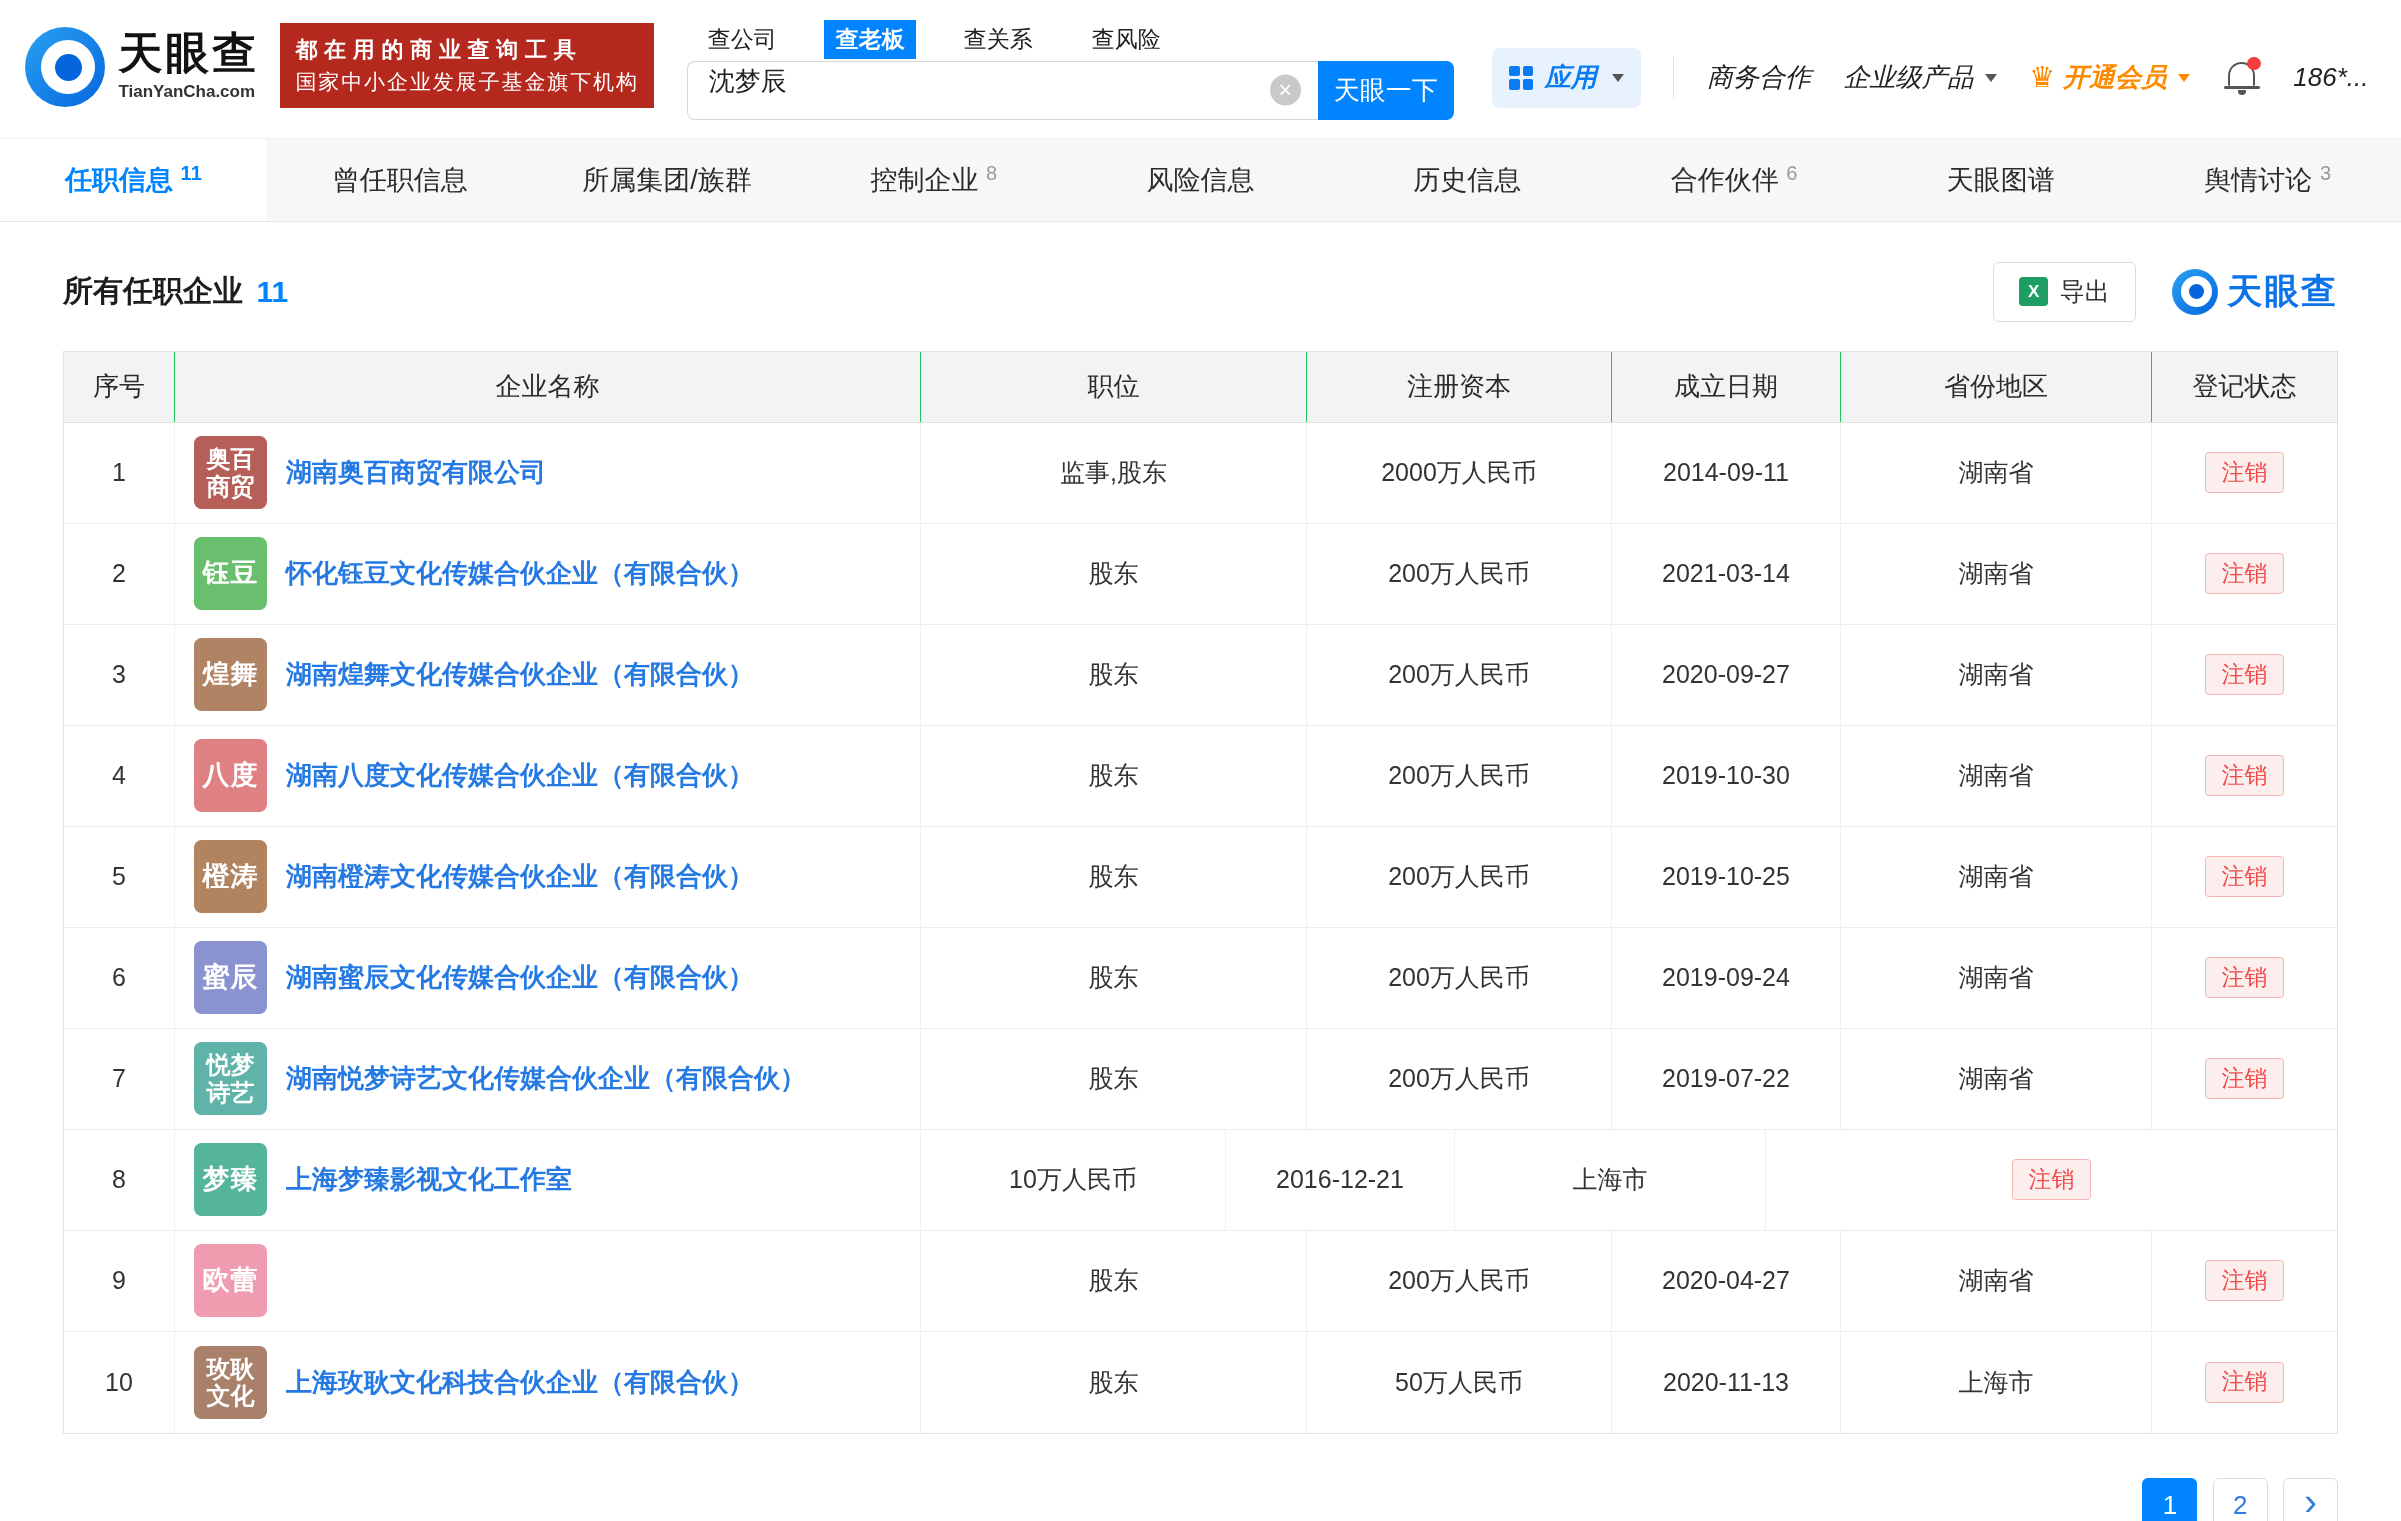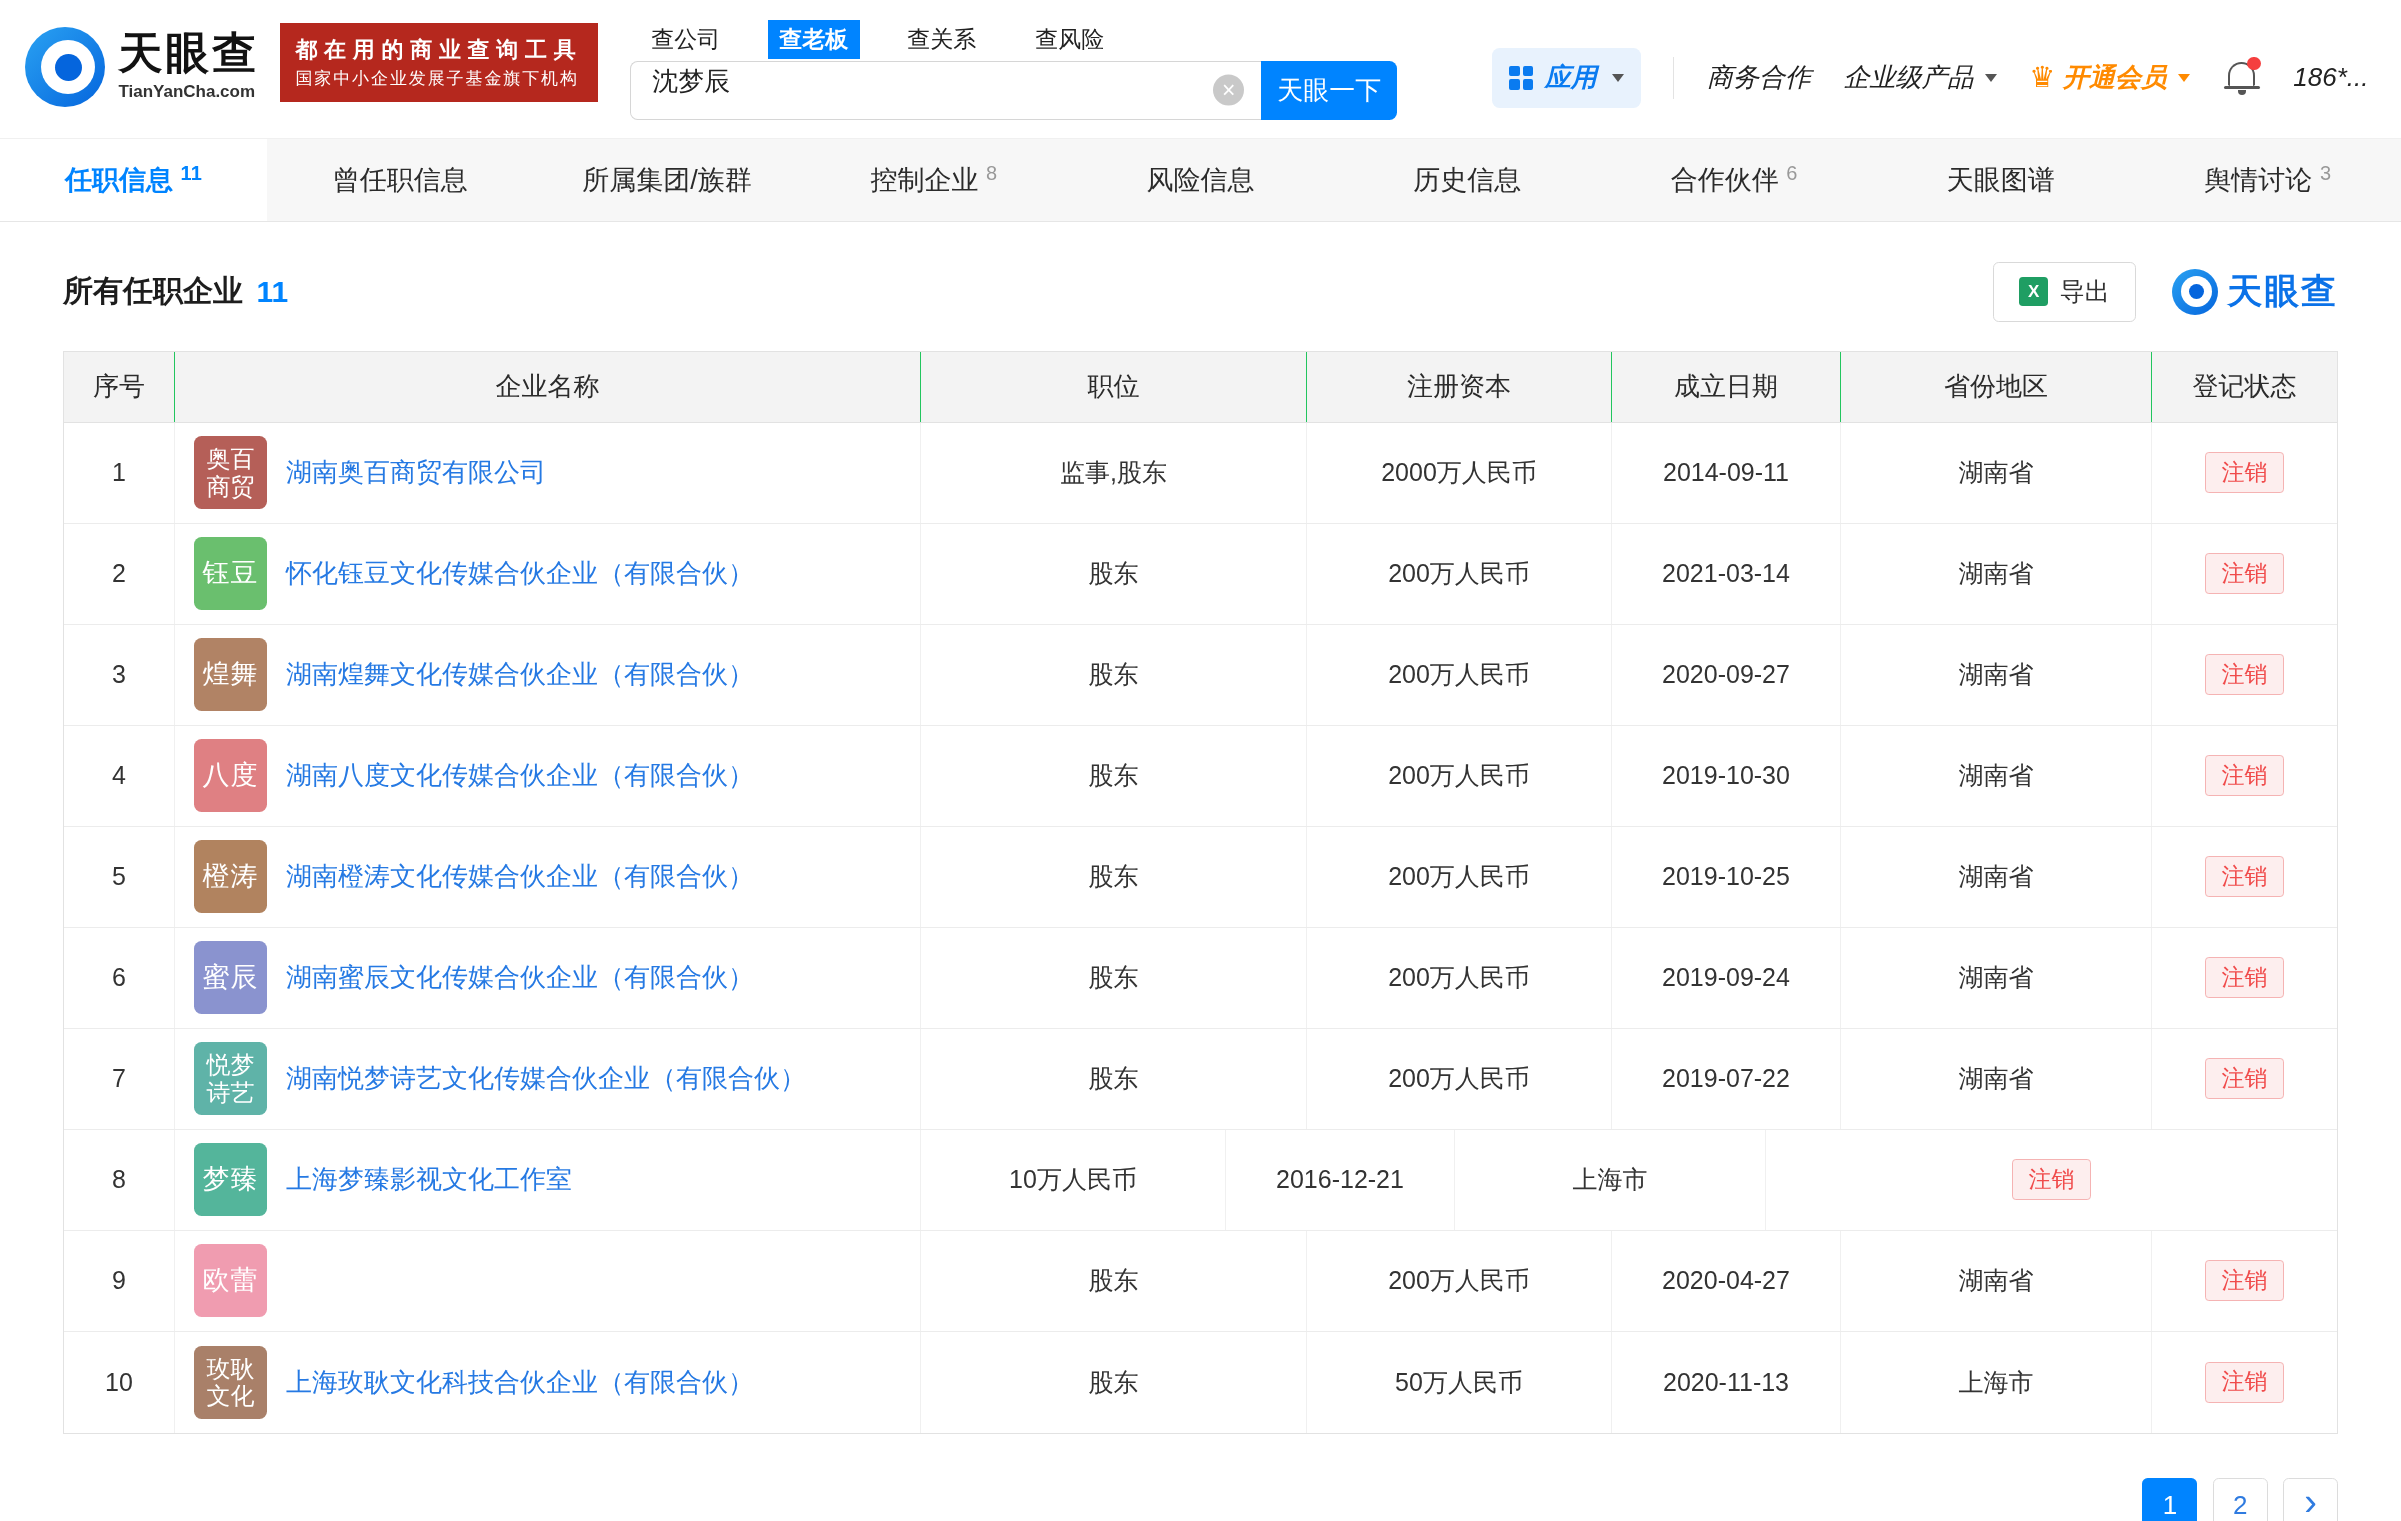--- a/index.html
+++ b/index.html
@@ -17,21 +17,21 @@
   .logo { display:flex; align-items:center; gap:13.4px; margin-top:7.6px; }
   .logo-eye { width:80px; height:80px; border-radius:50%;
     background:linear-gradient(135deg,#2aa2f2,#0565dd); position:relative; overflow:hidden; flex-shrink:0; }
   .logo-eye::before { content:''; position:absolute; width:54px; height:54px; background:#fff; border-radius:50%; top:13.4px; left:16.3px; }
   .logo-eye::after  { content:''; position:absolute; width:27px; height:27px; background:#0565dd; border-radius:50%; top:27px; left:30px; }
   .logo-cn { font-size:44px; font-weight:bold; color:#121212; letter-spacing:2.9px; line-height:1; }
   .logo-en { font-size:17px; color:#333; margin-top:6.7px; font-weight:bold; }
 
   .promo { background:#b5281e; color:#fff; padding:10.5px 15.3px; margin-left:21px; margin-top:3.8px; }
   .promo-l1 { font-size:22px; letter-spacing:6.7px; font-weight:bold; line-height:1.5; }
-  .promo-l2 { font-size:17px; letter-spacing:1.9px; line-height:1.5; }
+  .promo-l2 { font-size:21px; letter-spacing:1.9px; line-height:1.5; }
 
   .search-area { margin-left:32.5px; display:flex; flex-direction:column; }
   .search-tabs { display:flex; gap:36px; align-items:flex-end; height:40px; margin-bottom:1.9px; padding-left:9.6px; }
   .search-tab { font-size:23px; color:#222; padding:3.8px 11.5px; }
   .search-tab.active { background:#0084ff; color:#fff; font-weight:bold; }
   .search-box { display:flex; align-items:center; }
   .search-input-wrap { position:relative; }
   #search-input { width:631px; height:59px; border:1.9px solid #d6d6d6; border-right:none;
     border-radius:7.6px 0 0 7.6px; font-size:26px; padding:0 67px 17px 21px; outline:none; color:#222; font-family:inherit; }
   .clear-icon { position:absolute; right:17px; top:50%; transform:translateY(-50%);
@@ -92,21 +92,21 @@
   .td { display:flex; align-items:center; justify-content:center; font-size:25px; color:#333;
     height:100%; border-left:1px solid #f0f0f0; }
   .th.col0, .td.col0 { border-left:none; }
   .col0 { width:110px; }
   .col1 { width:746px; }
   .col2 { width:386px; }
   .col3 { width:305px; }
   .col4 { width:229px; }
   .col5 { width:311px; }
   .col6 { flex:1; }
-  .name-cell { justify-content:flex-start; padding:0 19px; gap:19px; }
+  .name-cell { justify-content:flex-start; padding:0 19px; gap:19px;font-weight:bold; }
   .co-icon { width:73px; height:73px; border-radius:7.6px; color:#fff; display:flex; flex-direction:column;
     align-items:center; justify-content:center; font-size:27px; line-height:1.15; flex-shrink:0; letter-spacing:1px; }
   .co-icon.two { font-size:24px; letter-spacing:0; }
   .co-link { color:#2579e3; font-size:26px; text-decoration:none; }
   .status-badge { font-size:23px; padding:5.7px 15.3px; border-radius:3.8px; border:1px solid; line-height:1.2; }
 
   
   .pagination { display:flex; justify-content:flex-end; gap:15.3px; margin:44px 63px 67px; }
   .page { min-width:55px; height:55px; border-radius:5.7px; display:flex; align-items:center; justify-content:center;
     font-size:26px; }

